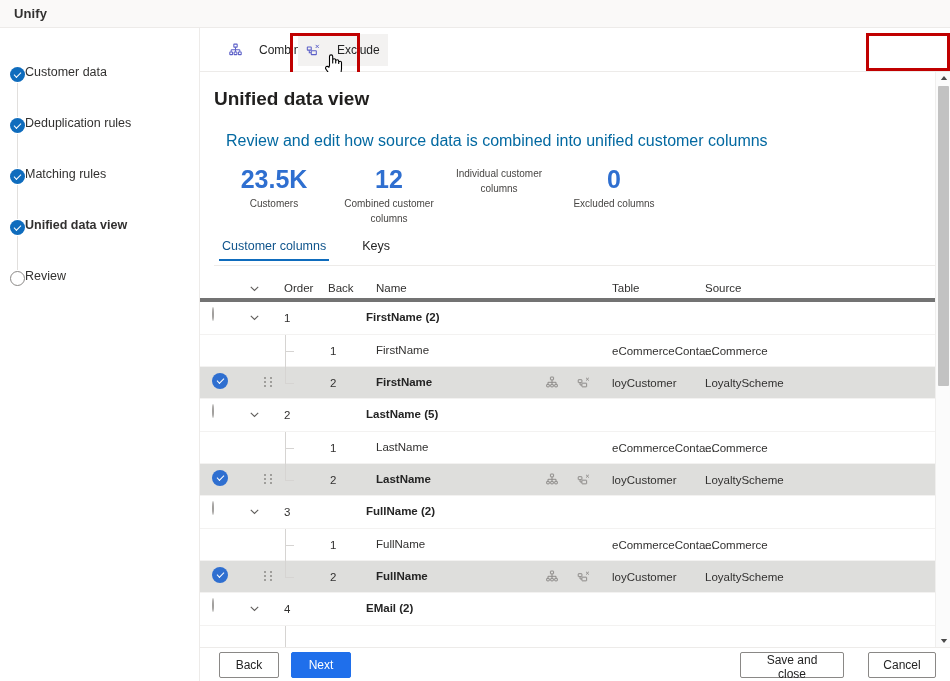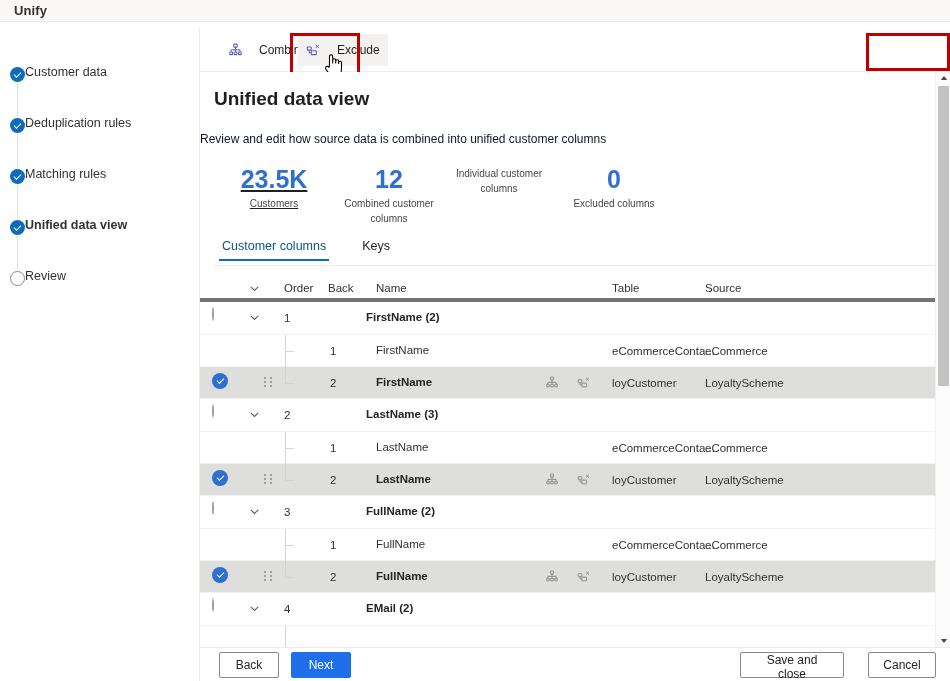--- a/index.html
+++ b/index.html
@@ -7,21 +7,21 @@
     width: 950px; height: 681px;
     font-family: "Liberation Sans", sans-serif;
     background: #ffffff;
     color: #201f1e;
     overflow: hidden;
   }
   .app { position: relative; width: 950px; height: 681px; background:#fff; }
 
   
   .titlebar {
-    position: absolute; left:0; top:0; width:950px; height:22px;
+    position: absolute; left:0; top:0; width:950px; height:28px;
     background:#faf9f8;
     border-bottom:1px solid #edebe9;
     display:flex; align-items:center;
   }
   .titlebar .title {
     font-size:13px; color:#323130; font-weight:600; padding-left:14px; letter-spacing:.1px;
   }
 
   
   .rail {
@@ -82,27 +82,27 @@
   .cursor-hand {
     position:absolute; left:322px; top:52px; width:22px; height:26px; pointer-events:none;
   }
 
   
   .content {
     position:absolute; left:200px; top:72px; width:750px; height:575px;
     background:#ffffff; overflow:hidden;
   }
   .page-title { position:absolute; left:14px; top:16px; font-size:19px; font-weight:600; color:#201f1e; }
-  .page-sub { position:absolute; left:0; top:60px; font-size:12px; color:#0f172a; }
+  .page-sub { position:absolute; left:26px; top:60px; font-size:16px; color:#0369a1; }
 
   .stats { position:absolute; left:14px; top:92px; width:560px; display:flex; }
   .stat { text-align:center; }
   .stat .num { font-size:25px; color:#2f6fd0; font-weight:600; line-height:30px; }
   .stat .cap { font-size:10px; color:#484644; line-height:15px; margin-top:2px; }
-  .stat.s1 { width:120px;text-decoration:underline; }
+  .stat.s1 { width:120px; }
   .stat.s2 { width:110px; }
   .stat.s3 { width:110px; }
   .stat.s4 { width:120px; }
 
   
   .tabs {
     position:absolute; left:14px; top:163px; width:736px; height:31px;
     border-bottom:1px solid #edebe9;
     display:flex; align-items:flex-start; gap:20px;
   }
@@ -378,21 +378,21 @@
       </div>
 
       <div class="row parent">
         <span class="c c-check"><span class="circle-empty"></span></span>
         <span class="c c-chev">
           <svg viewBox="0 0 14 14" width="13" height="13" fill="none" stroke="#605e5c" stroke-width="1.2">
               <path d="M3 5.2 L7 9 L11 5.2"></path>
             </svg>
         </span>
         <span class="c c-order">2</span>
-        <span class="c c-name">LastName (3)</span>
+        <span class="c c-name">LastName (5)</span>
       </div>
 
       <div class="row child">
         <span class="treeline"></span>
         <span class="treestub"></span>
         <span class="c c-rank">1</span>
         <span class="c c-name">LastName</span>
         <span class="c c-table">eCommerceConta...</span>
         <span class="c c-source">eCommerce</span>
       </div>

